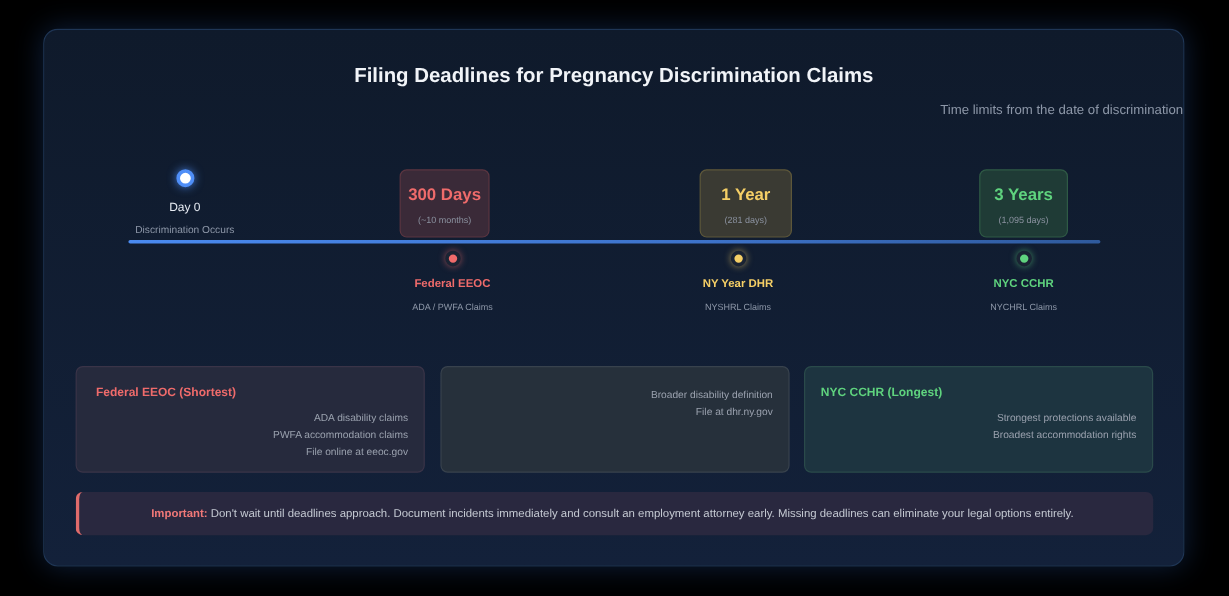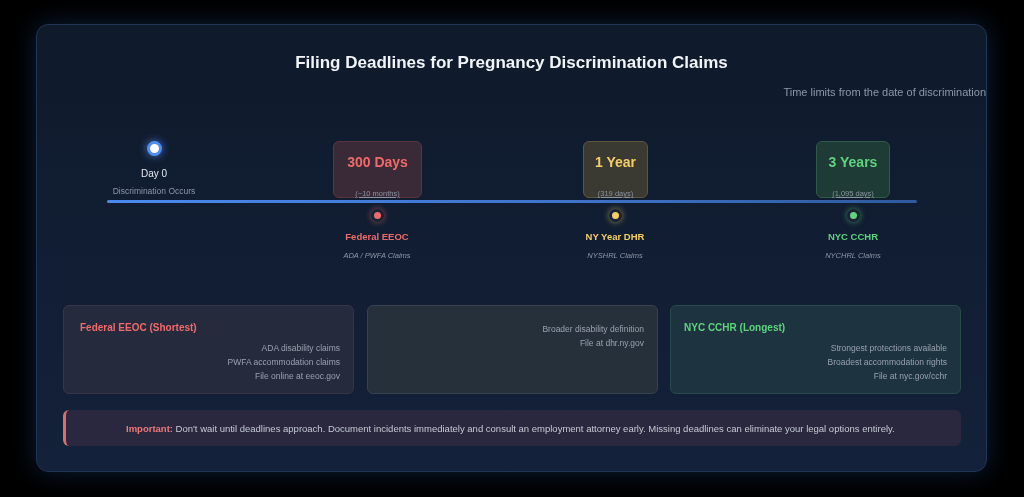--- a/index.html
+++ b/index.html
@@ -28,27 +28,27 @@
     .start-dot {
       position: absolute; left: 110px; top: 116px; width: 15px; height: 15px; border-radius: 50%;
       background: #fff; border: 3px solid #4f8ef7; box-shadow: 0 0 8px rgba(79,142,247,0.8);
     }
     .start-label { position: absolute; left: 57px; width: 120px; text-align: center; top: 143px; color: #e6ebf2; font-size: 10px; font-weight: normal; }
     .start-sub { position: absolute; left: 57px; width: 120px; text-align: center; top: 161px; color: #8d97a8; font-size: 8.5px; }
     .pill {
       position: absolute; top: 116px; height: 57px; border-radius: 6px; text-align: center;
     }
     .pill .big { font-size: 14px; font-weight: bold; margin-top: 12px; }
-    .pill .small { font-size: 7.5px; color: #8b92a0; margin-top: 19px; text-decoration: underline; }
+    .pill .small { font-size: 7.5px; color: #8b92a0; margin-top: 9px; }
     .mdot {
       position: absolute; top: 184px; width: 13px; height: 13px; border-radius: 50%;
       border: 3px solid #1a2333;
     }
     .mname { position: absolute; top: 206px; width: 140px; text-align: center; font-size: 9.5px; font-weight: bold; }
-    .msub { position: absolute; top: 226px; width: 140px; text-align: center; font-size: 7.5px; color: #8d97a8; font-style: italic; }
+    .msub { position: absolute; top: 226px; width: 140px; text-align: center; font-size: 7.5px; color: #8d97a8; }
 
     .info {
       position: absolute; top: 280px; width: 291px; height: 89px; border-radius: 6px; padding: 16px 13px;
     }
     .info .h { font-size: 10px; font-weight: bold; margin-bottom: 8px; }
     .info ul { list-style: none; padding-left: 13px; }
     .info li { font-size: 8.5px; color: #9aa1ae; line-height: 14px; text-align: right; }
 
     .notice {
       position: absolute; left: 26px; top: 385px; width: 898px; height: 36px; border-radius: 6px;
@@ -63,31 +63,31 @@
 <div class="card">
   <div class="title">Filing Deadlines for Pregnancy Discrimination Claims</div>
   <div class="subtitle">Time limits from the date of discrimination</div>
 
   <div class="timeline-line"></div>
 
   <div class="start-dot"></div>
   <div class="start-label">Day 0</div>
   <div class="start-sub">Discrimination Occurs</div>
 
-  <div class="pill" style="left:296px; width:89px; background:#3a2a38; border:1px solid #5a3540;">
+  <div class="pill" style="left:296px; width:75px; background:#3a2a38; border:1px solid #5a3540;">
     <div class="big" style="color:#ef6b6b;">300 Days</div>
     <div class="small">(~10 months)</div>
   </div>
   <div class="mdot" style="left:334px; background:#ef6b6b; box-shadow:0 0 6px rgba(239,107,107,0.6);"></div>
   <div class="mname" style="left:270px; color:#ef6b6b;">Federal EEOC</div>
   <div class="msub" style="left:270px;">ADA / PWFA Claims</div>
 
-  <div class="pill" style="left:546px; width:65px; background:#3a3a33; border:1px solid #5d573a;">
+  <div class="pill" style="left:546px; width:77px; background:#3a3a33; border:1px solid #5d573a;">
     <div class="big" style="color:#f5cf66;">1 Year</div>
-    <div class="small">(319 days)</div>
+    <div class="small">(281 days)</div>
   </div>
   <div class="mdot" style="left:572px; background:#f5cf66; box-shadow:0 0 6px rgba(245,207,102,0.6);"></div>
   <div class="mname" style="left:508px; color:#f5cf66;">NY Year DHR</div>
   <div class="msub" style="left:508px;">NYSHRL Claims</div>
 
   <div class="pill" style="left:779px; width:74px; background:#1f3b36; border:1px solid #2f5a45;">
     <div class="big" style="color:#5fd37e;">3 Years</div>
     <div class="small">(1,095 days)</div>
   </div>
   <div class="mdot" style="left:810px; background:#5fd37e; box-shadow:0 0 6px rgba(95,211,126,0.6);"></div>
@@ -108,18 +108,17 @@
       <li>Broader disability definition</li>
       <li>File at dhr.ny.gov</li>
     </ul>
   </div>
 
   <div class="info" style="left:633px; background:#1d3440; border:1px solid #2a4a4a;">
     <div class="h" style="color:#5fd37e;">NYC CCHR (Longest)</div>
     <ul>
       <li>Strongest protections available</li>
       <li>Broadest accommodation rights</li>
-      <li>File at nyc.gov/cchr</li>
     </ul>
   </div>
 
   <div class="notice"><b>Important:</b><span> Don't wait until deadlines approach. Document incidents immediately and consult an employment attorney early. Missing deadlines can eliminate your legal options entirely.</span></div>
 </div>
 
 </body></html>

